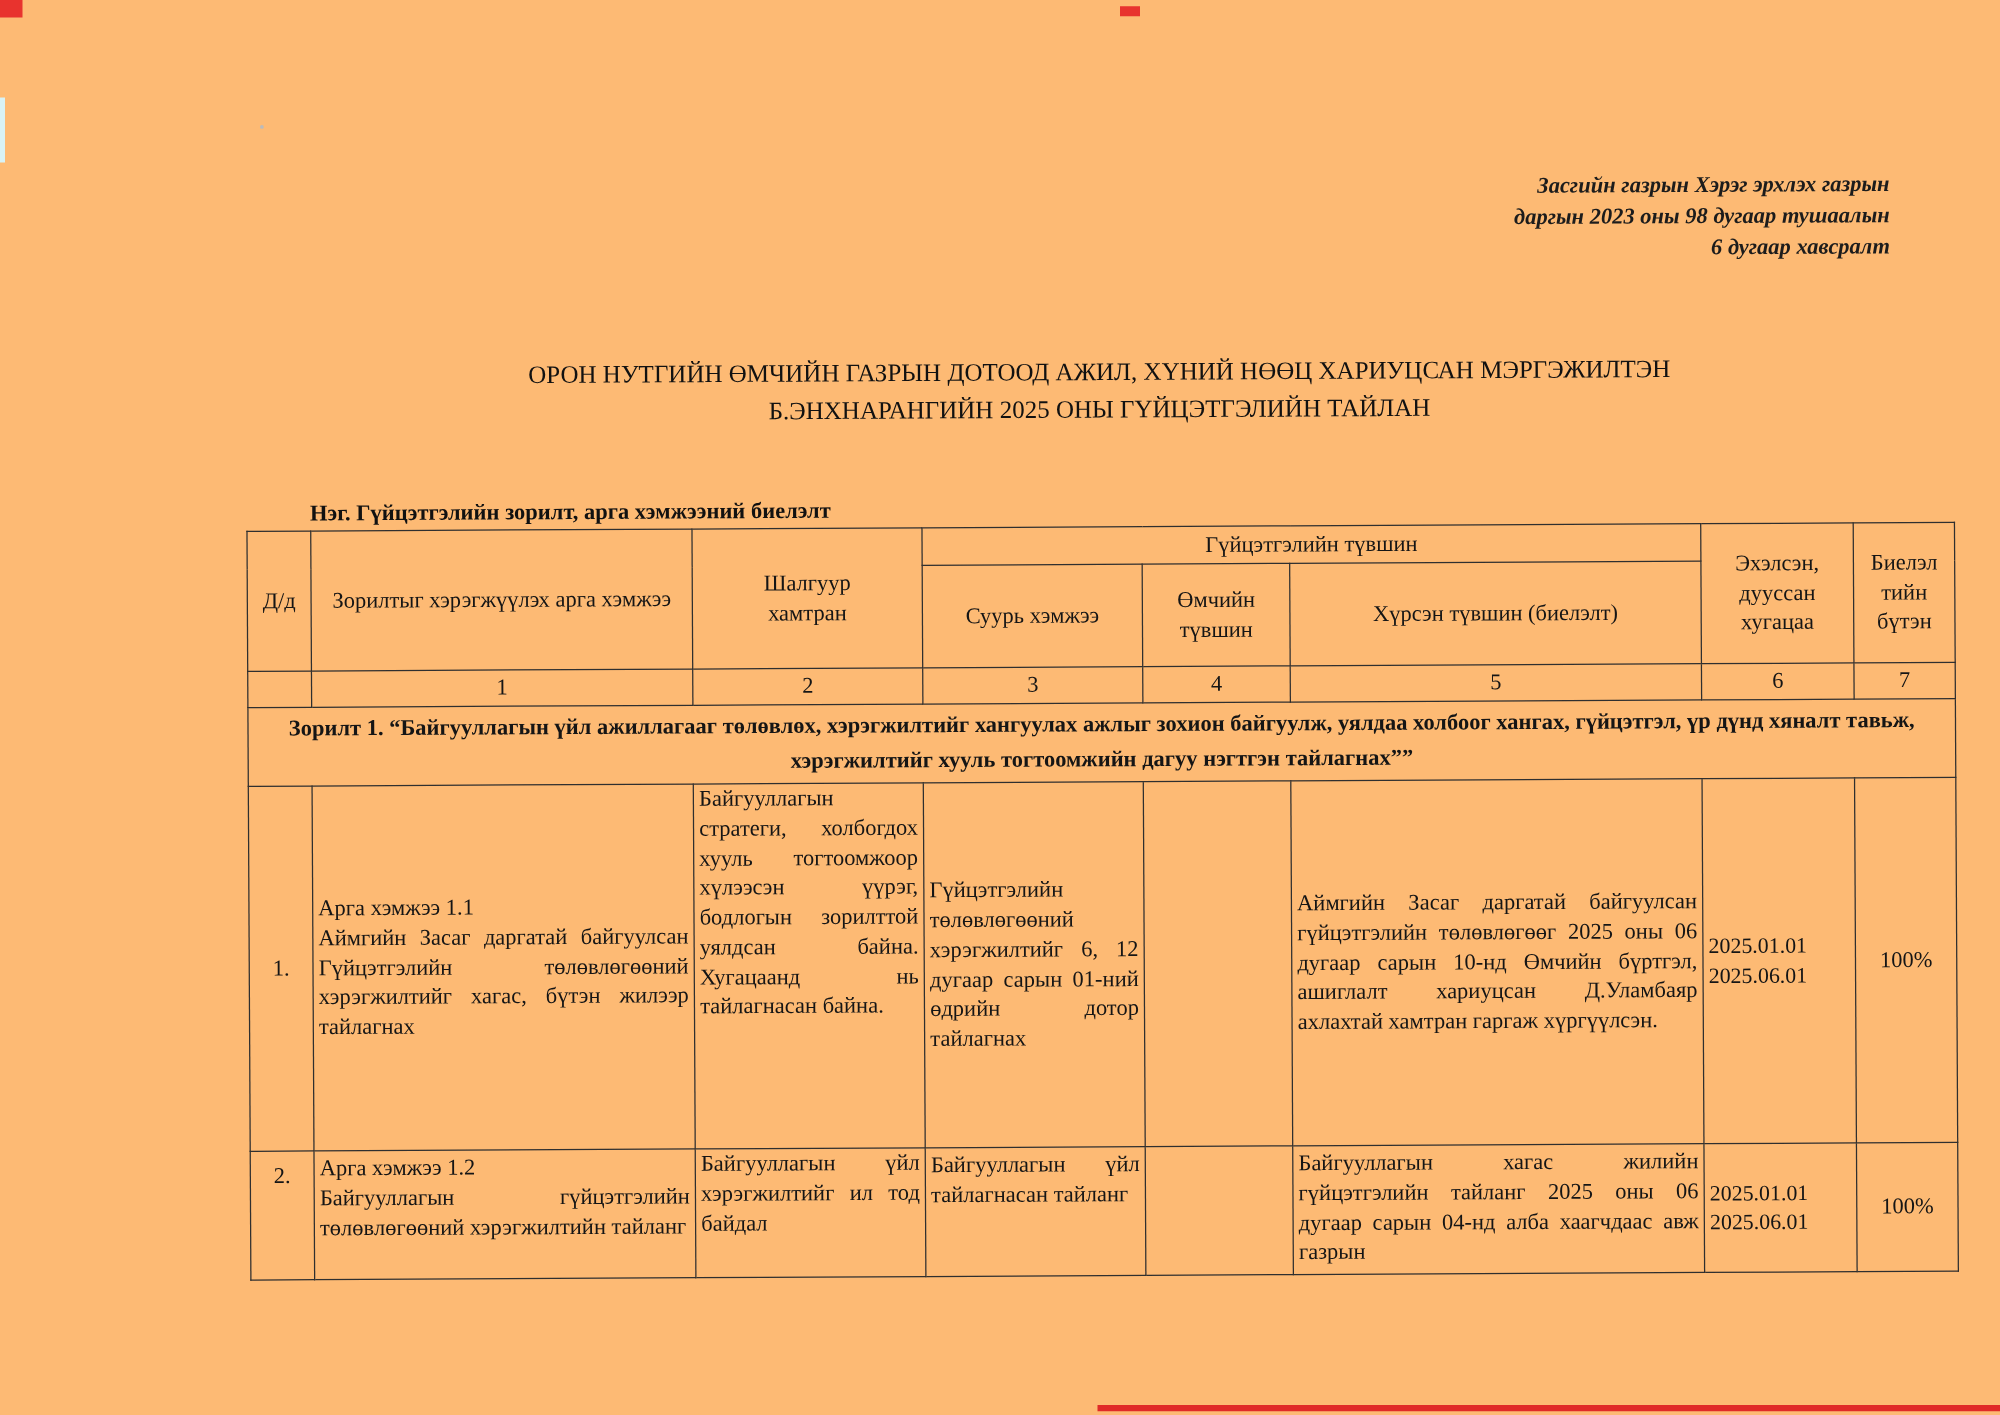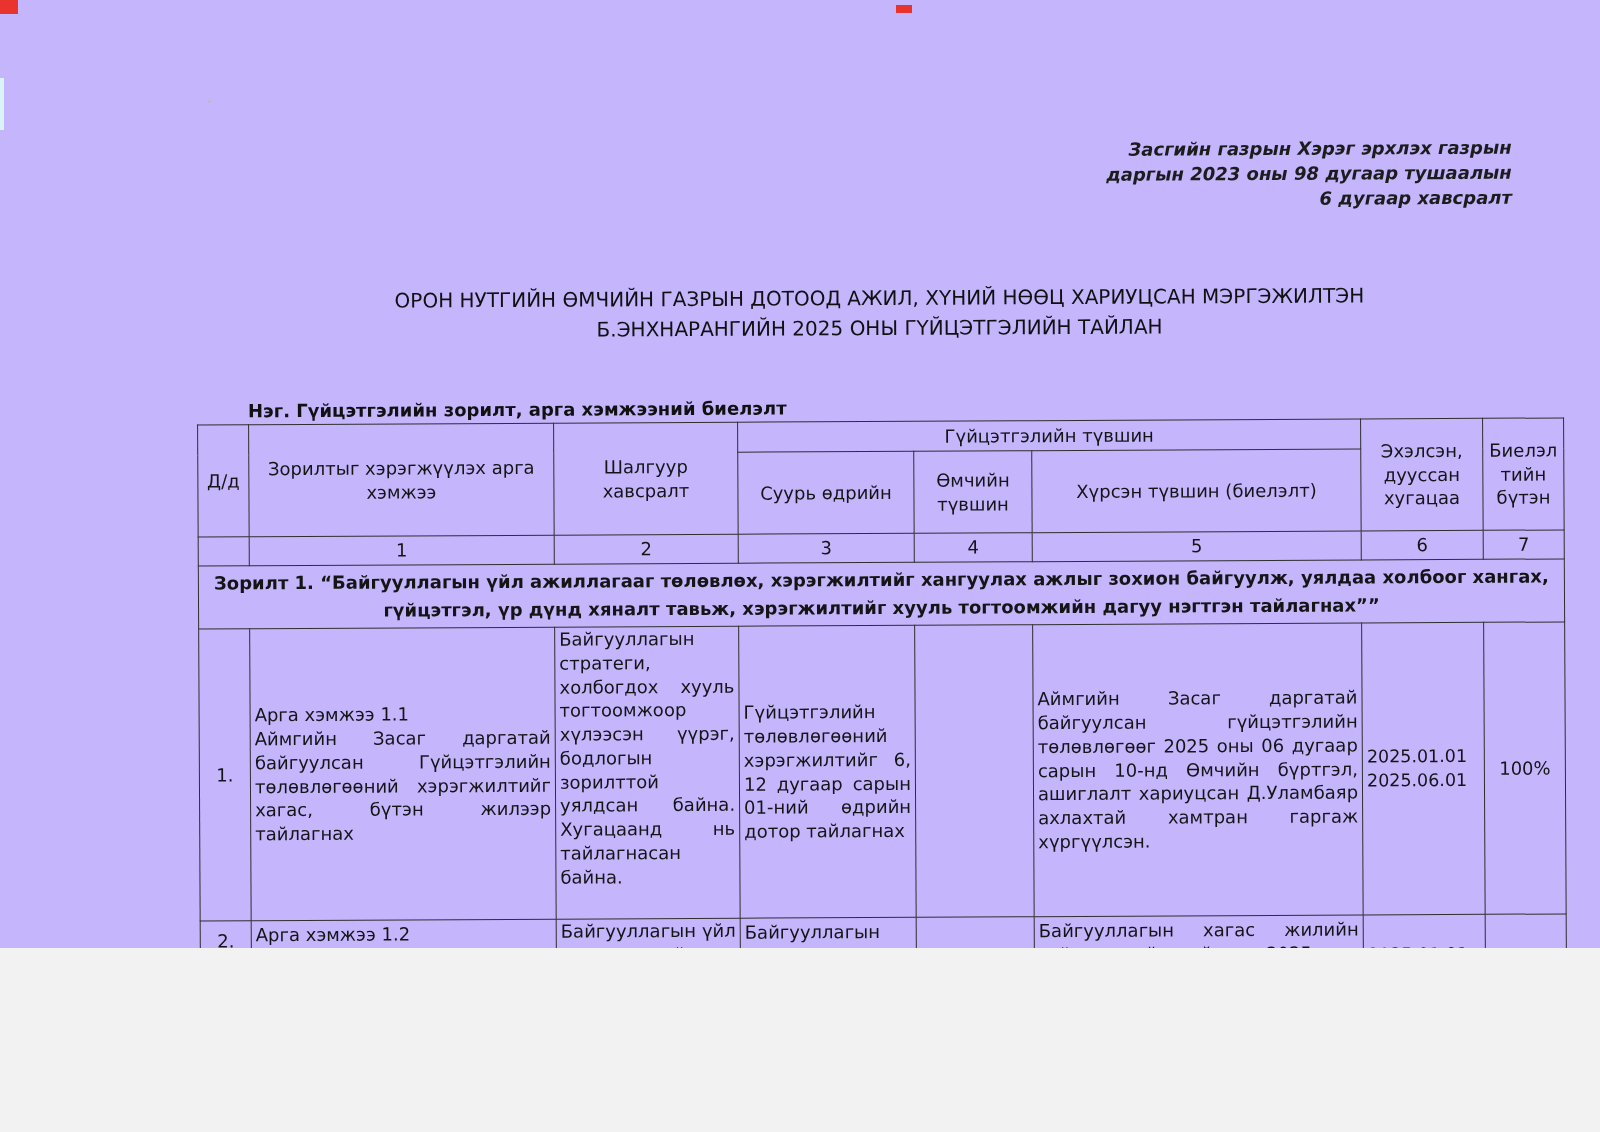--- a/index.html
+++ b/index.html
@@ -3,24 +3,25 @@
 <meta charset="utf-8">
 <style>
   html,body { margin:0; padding:0; }
   body {
     width:1600px; height:1132px;
     background:#f2f2f2;
     font-family:"DejaVu Sans","Liberation Sans",sans-serif;
   }
   .page {
     position:relative;
-    width:1600px; height:948px;
-    background:#c4b5fd;
+    width:1600px; height:1132px;
+    background:#fdba74;
     overflow:hidden;
     color:#161616;
+    font-family:Liberation Serif, serif;
   }
   .artifact { position:absolute; }
   .a-red-corner { left:0; top:0; width:18px; height:14px; background:#e8332e; }
   .a-red-topdash { left:896px; top:5px; width:16px; height:8px; background:#e8332e; }
   .a-red-bottomline { left:878px; top:1124px; width:722px; height:5px; background:#e02a28; }
   .a-cyan-sliver { left:0; top:78px; width:4px; height:52px; background:#d9f3f6; }
   .a-dot { left:208px; top:100px; width:3px; height:3px; background:#bbb; border-radius:50%; }
 
   .content {
     position:absolute; left:197px; top:0;
@@ -134,27 +135,27 @@
         <col style="width:118px">
         <col style="width:329px">
         <col style="width:122px">
         <col style="width:81px">
       </colgroup>
       <thead>
         <tr>
           <th rowspan="2">Д/д</th>
           <th rowspan="2">Зорилтыг хэрэгжүүлэх арга хэмжээ</th>
           <th rowspan="2" class="pre">Шалгуур
-хавсралт</th>
+хамтран</th>
           <th colspan="3" style="height:29px;">Гүйцэтгэлийн түвшин</th>
           <th rowspan="2">Эхэлсэн, дууссан хугацаа</th>
           <th rowspan="2">Биелэл тийн бүтэн</th>
         </tr>
         <tr style="height:82px;">
-          <th>Суурь өдрийн</th>
+          <th>Суурь хэмжээ</th>
           <th>Өмчийн түвшин</th>
           <th>Хүрсэн түвшин (биелэлт)</th>
         </tr>
       </thead>
       <tbody>
         <tr class="numbers-row">
           <td></td>
           <td>1</td>
           <td>2</td>
           <td>3</td>

